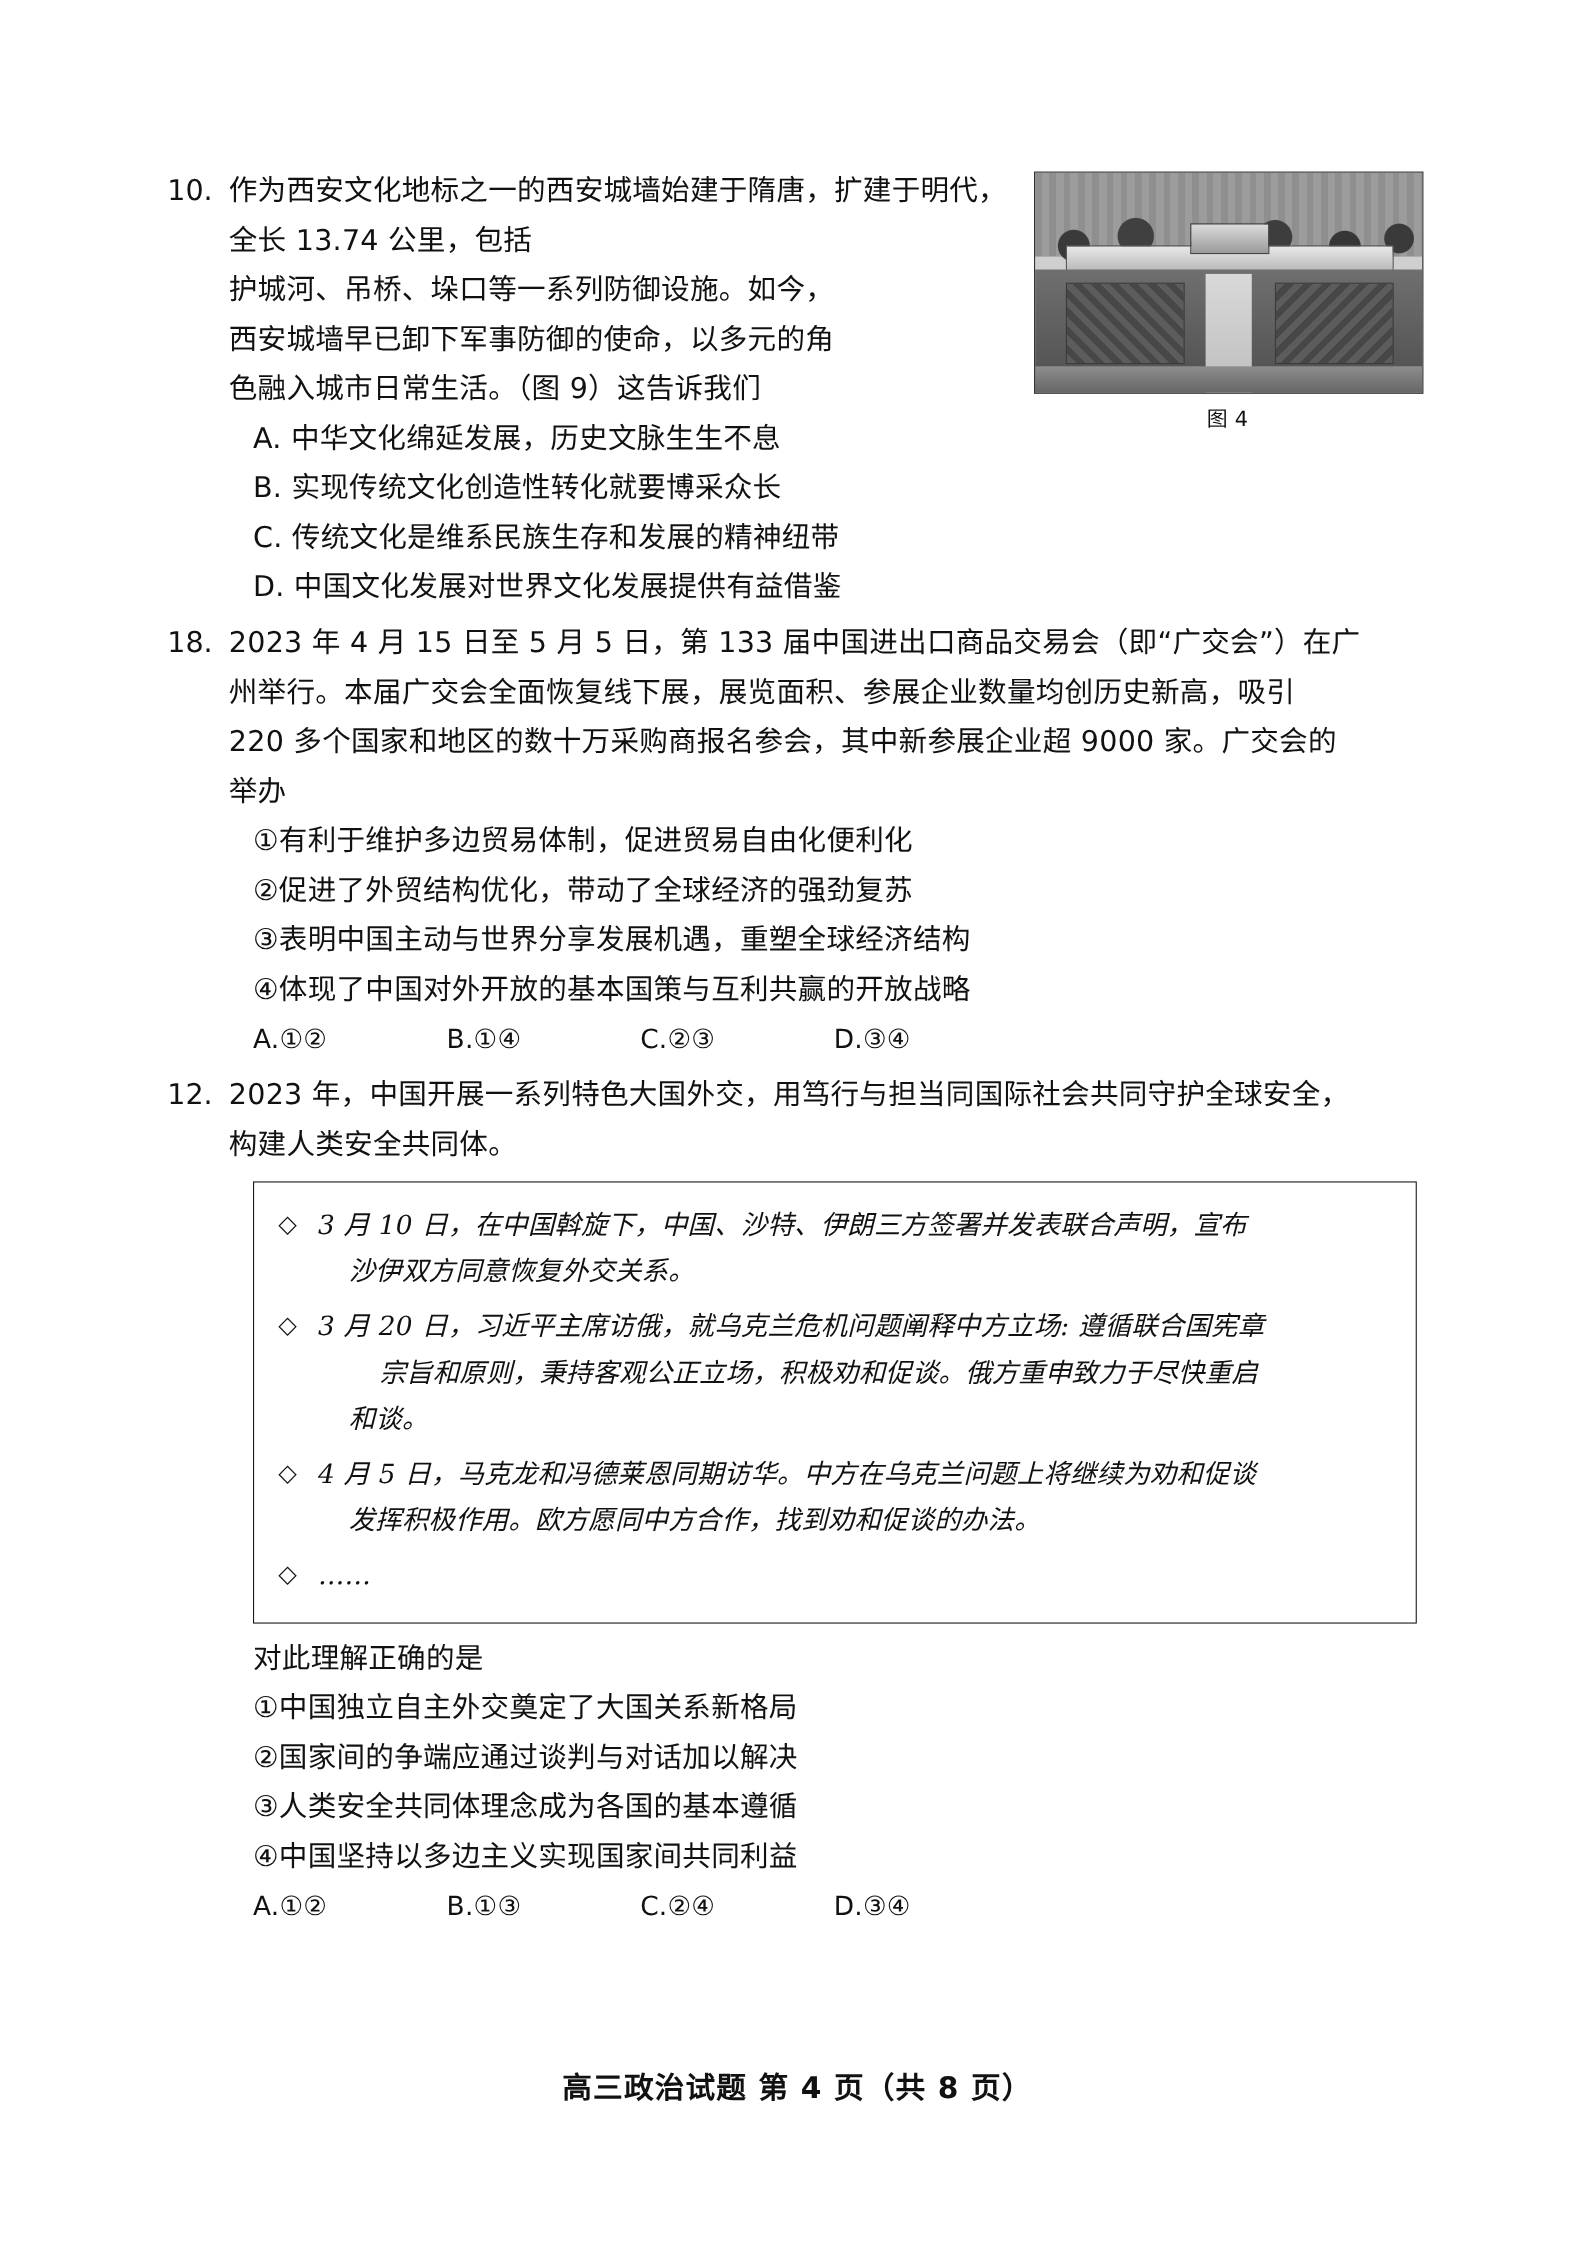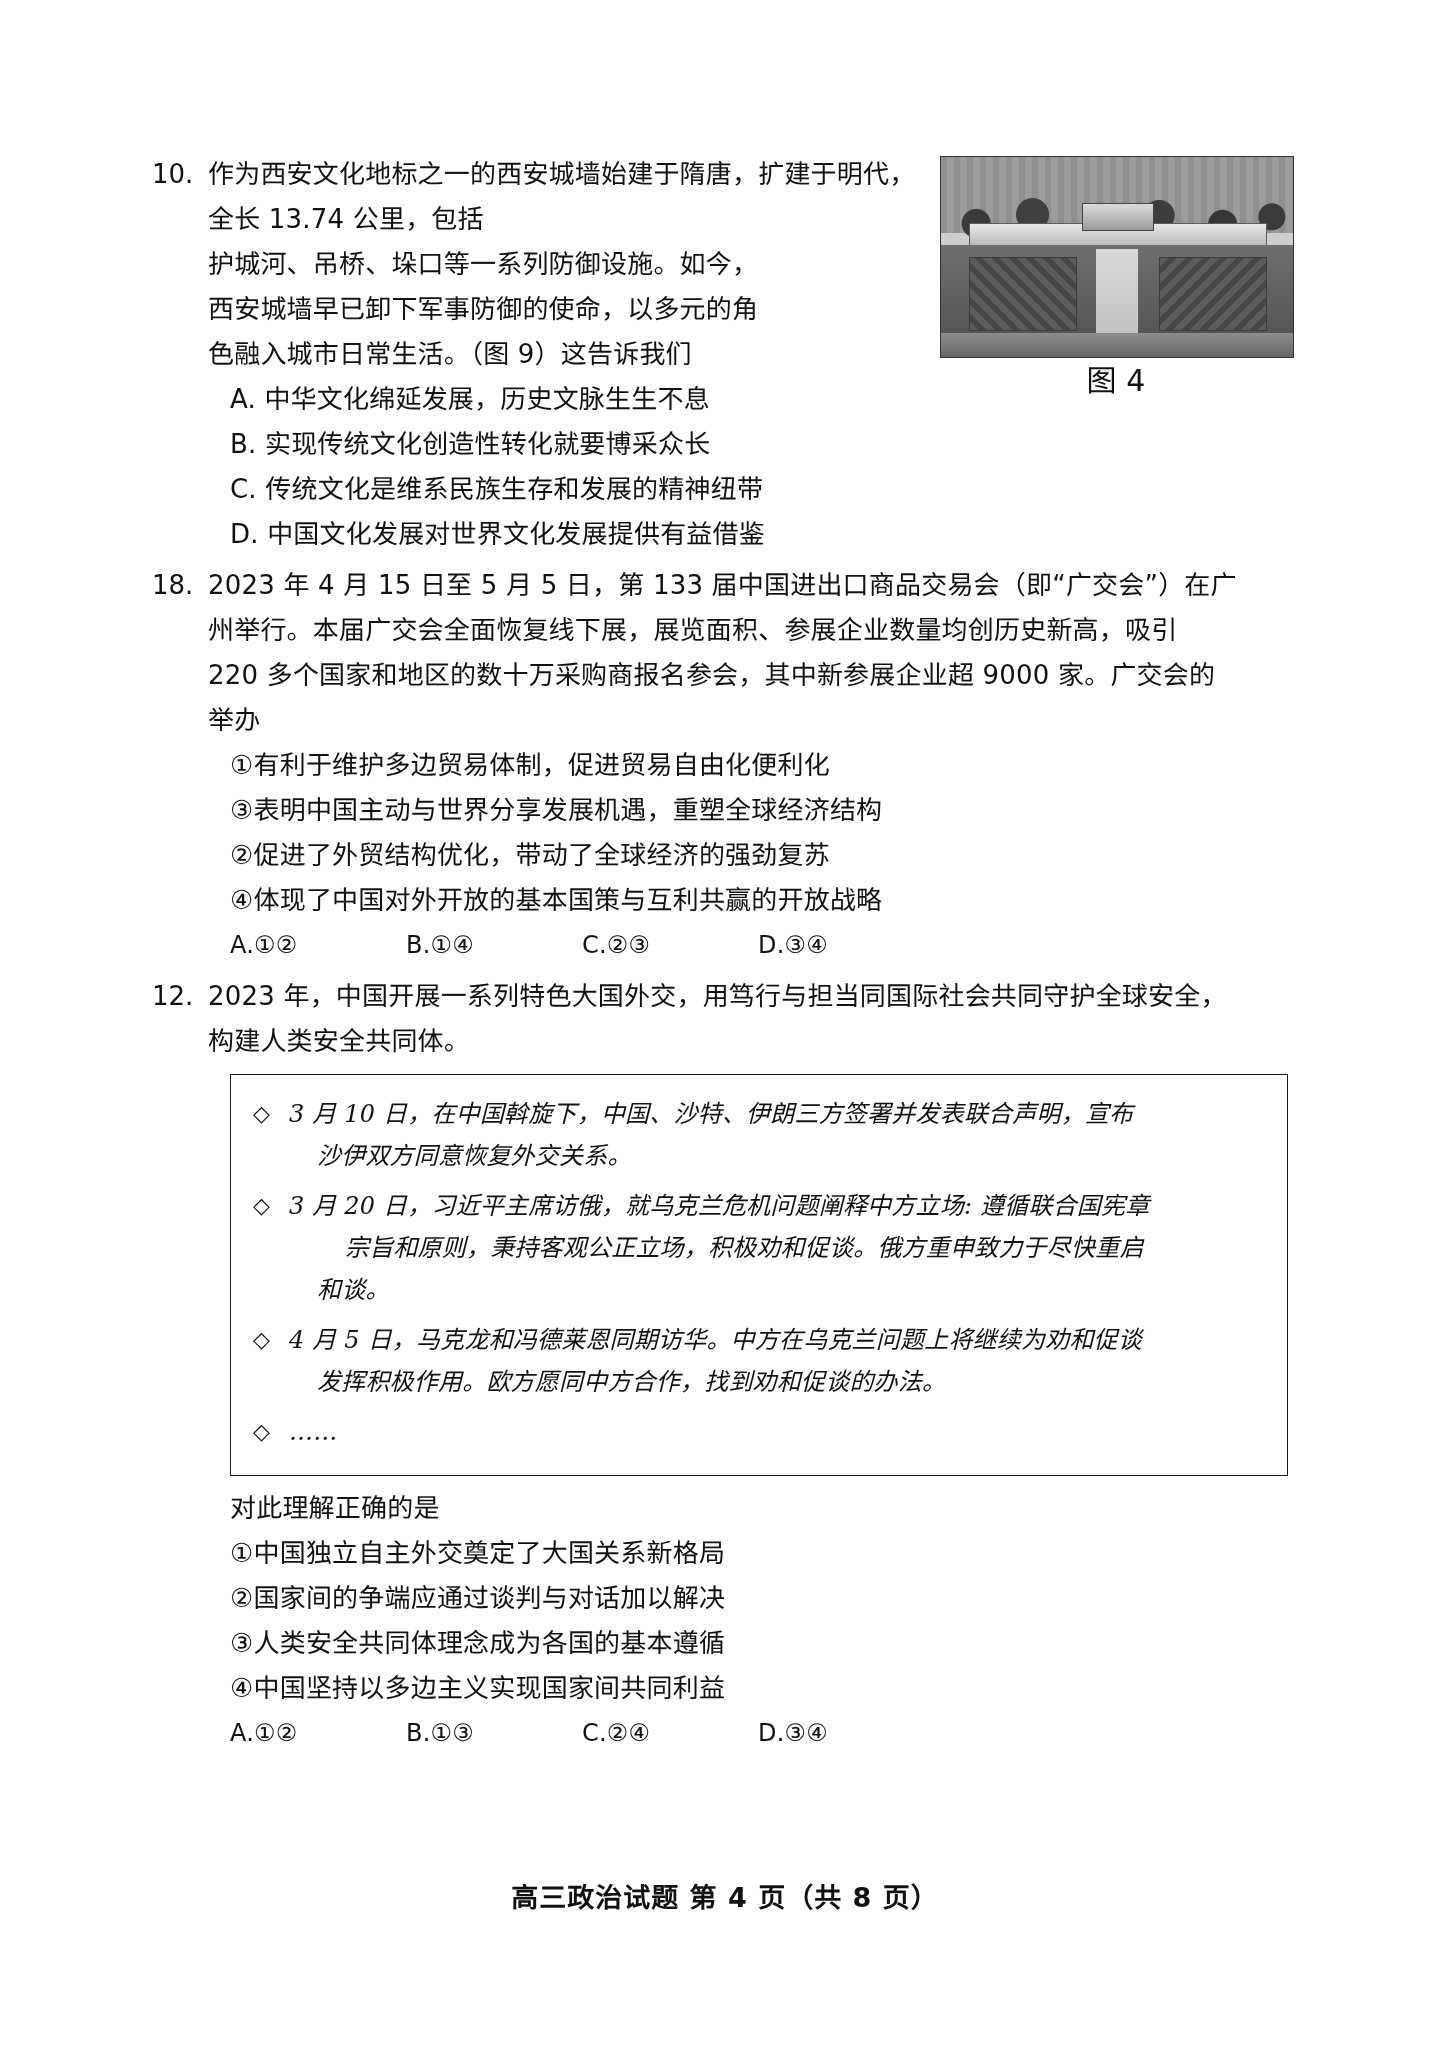--- a/index.html
+++ b/index.html
@@ -115,21 +115,21 @@
     position:absolute; left:62%; top:50%; width:30%; height:36%;
     background: repeating-linear-gradient(-45deg,#5c5c5c 0 6px,#474747 6px 12px);
     border:1px solid #3b3b3b;
   }
   .figure-img .road {
     position:absolute; left:0; top:88%; width:100%; height:12%;
     background: linear-gradient(180deg,#8d8d8d,#666);
   }
   .figure-caption {
     text-align: center;
-    font-size: 30px;
+    font-size: 19px;
     line-height: 34px;
     margin-top: 6px;
   }
   .clearfix::after { content:""; display:block; clear:both; }
 
   
   .options-row {
     display: flex;
     padding-left: 22px;
     font-size: 24px;
@@ -218,22 +218,22 @@
 
     <div class="question">
       <div class="qnum">18.</div>
       <div class="qbody">
         <div class="line">2023 年 4 月 15 日至 5 月 5 日，第 133 届中国进出口商品交易会（即“广交会”）在广</div>
         <div class="line">州举行。本届广交会全面恢复线下展，展览面积、参展企业数量均创历史新高，吸引</div>
         <div class="line">220 多个国家和地区的数十万采购商报名参会，其中新参展企业超 9000 家。广交会的</div>
         <div class="line">举办</div>
 
         <div class="opt-line">①有利于维护多边贸易体制，促进贸易自由化便利化</div>
+        <div class="opt-line">②促进了外贸结构优化，带动了全球经济的强劲复苏</div>
         <div class="opt-line">③表明中国主动与世界分享发展机遇，重塑全球经济结构</div>
-        <div class="opt-line">②促进了外贸结构优化，带动了全球经济的强劲复苏</div>
         <div class="opt-line">④体现了中国对外开放的基本国策与互利共赢的开放战略</div>
 
         <div class="options-row">
           <div class="opt">A.①②</div>
           <div class="opt">B.①④</div>
           <div class="opt">C.②③</div>
           <div class="opt">D.③④</div>
         </div>
       </div>
     </div>

